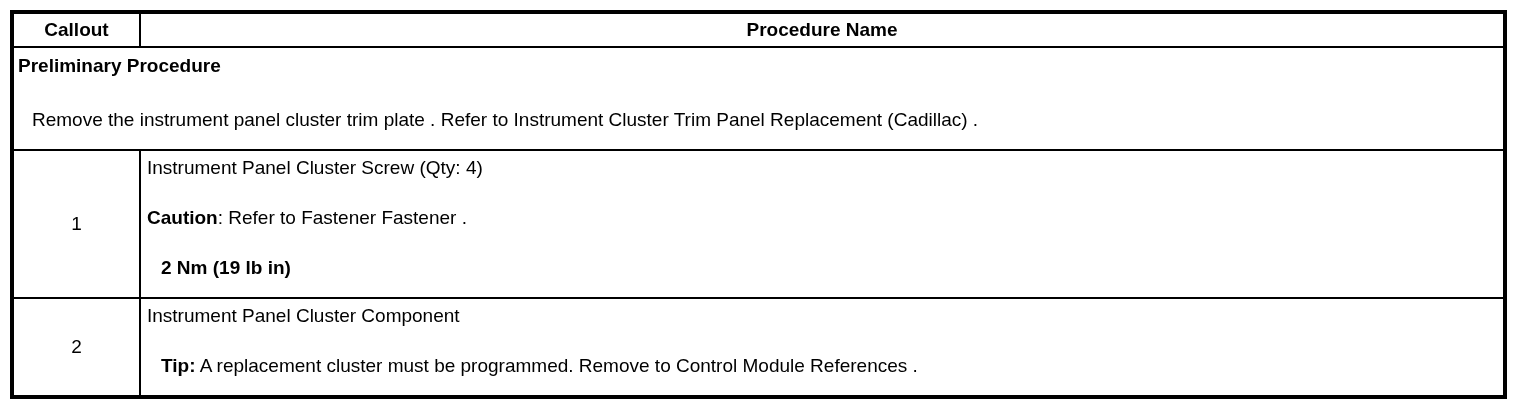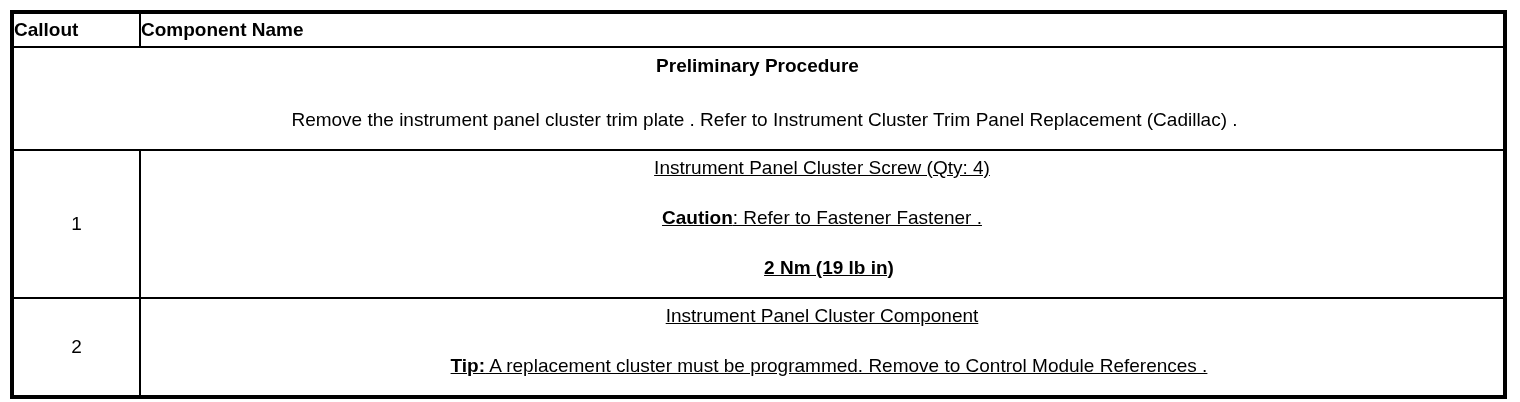--- a/index.html
+++ b/index.html
@@ -18,44 +18,42 @@
     border-collapse: collapse;
     table-layout: fixed;
     width: 1497px;
     border: 4px solid #000000;
   }
   col.col-callout { width: 128px; }
   td, th {
     border: 2px solid #000000;
     font-size: 19px;
     padding: 0;
-    text-align: center;
   }
   tr.header-row { height: 35px; }
   tr.prelim-row { height: 103px; }
   tr.row-1 { height: 148px; }
   tr.row-2 { height: 99px; }
   th.header-cell {
     font-weight: bold;
-    text-align: left;
+    text-align: center;
     vertical-align: middle;
   }
   td.prelim-cell {
     vertical-align: top;
     padding: 6px 6px 0 4px;
   }
   td.callout-cell {
     text-align: center;
     vertical-align: middle;
     font-weight: normal;
   }
   td.component-cell {
     vertical-align: top;
     padding: 5px 6px 8px 6px;
-    text-decoration: underline;
   }
   .prelim-cell p {
     margin: 0 0 30px 0;
     line-height: 24px;
   }
   .component-cell p {
     margin: 0 0 26px 0;
     line-height: 24px;
   }
   .prelim-cell p:last-child,
@@ -67,21 +65,21 @@
 
 <div class="table-wrap">
   <table class="callout-table">
     <colgroup>
       <col class="col-callout">
       <col class="col-component">
     </colgroup>
     <tbody>
       <tr class="header-row">
         <th class="header-cell">Callout</th>
-        <th class="header-cell">Component Name</th>
+        <th class="header-cell">Procedure Name</th>
       </tr>
 
       <tr class="prelim-row">
         <td class="prelim-cell" colspan="2">
           <p class="bold">Preliminary Procedure</p>
           <p>Remove the instrument panel cluster trim plate . Refer to Instrument Cluster Trim Panel Replacement (Cadillac) .</p>
         </td>
       </tr>
 
       <tr class="row-1">

